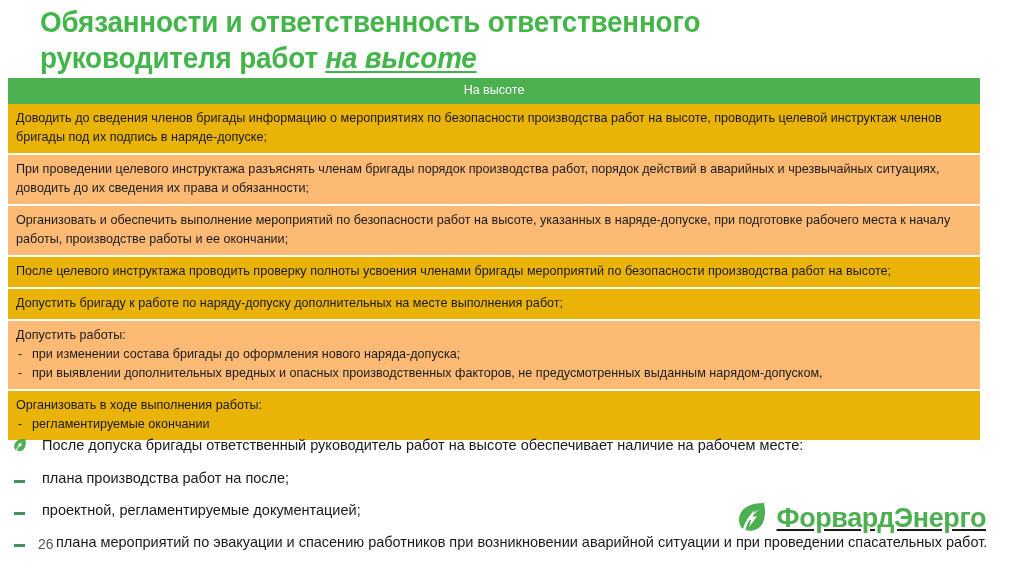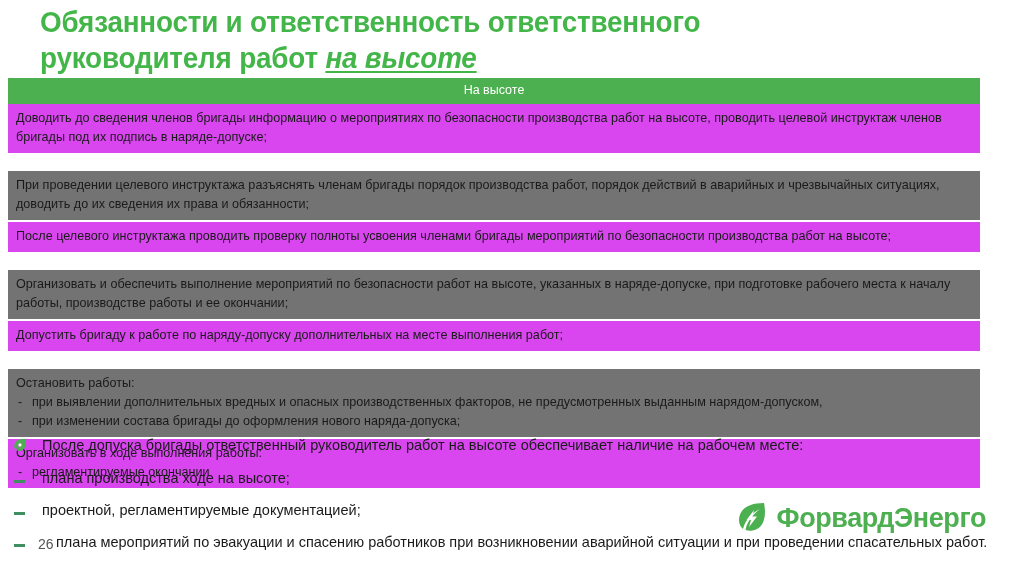--- a/index.html
+++ b/index.html
@@ -51,22 +51,22 @@
     text-align: center;
     padding: 5px 0 6px 0;
     line-height: 15px;
   }
   .trow {
     font-size: 12.6px;
     line-height: 19px;
     padding: 5px 8px 6px 8px;
     border-bottom: 2px solid #ffffff;
   }
-  .trow.tint  { background: #d946ef; }
-  .trow.plain { background: #737373; margin-top: 16px; }
+  .trow.tint  { background: #eab308; }
+  .trow.plain { background: #fdba74; }
   .trow .sub {
     display: block;
     padding-left: 2px;
     white-space: nowrap;
   }
   .trow .sub .dash {
     display: inline-block;
     width: 14px;
     color: #1a1a1a;
   }
@@ -114,20 +114,21 @@
     font-size: 14px;
     color: #555555;
   }
   .logo {
     position: absolute;
     right: 38px;
     top: 498px;
     display: flex;
     align-items: center;
     gap: 7px;
+    text-decoration: underline;
   }
   .logo-text {
     font-size: 27px;
     font-weight: bold;
     color: #4caf50;
     letter-spacing: -0.4px;
     line-height: 30px;
   }
 </style>
 </head>
@@ -136,39 +137,39 @@
 <div class="slide-title">
   <span>Обязанности и ответственность ответственного</span><br>
   <span>руководителя работ </span><span class="emph">на высоте</span>
 </div>
 
 <div class="table-wrap">
   <div class="table-header">На высоте</div>
   <div id="table-rows">
       <div class="trow tint"><span>Доводить до сведения членов бригады информацию о мероприятиях по безопасности производства работ на высоте, проводить целевой инструктаж членов бригады под их подпись в наряде-допуске;</span></div>
       <div class="trow plain"><span>При проведении целевого инструктажа разъяснять членам бригады порядок производства работ, порядок действий в аварийных и чрезвычайных ситуациях, доводить до их сведения их права и обязанности;</span></div>
+      <div class="trow plain"><span>Организовать и обеспечить выполнение мероприятий по безопасности работ на высоте, указанных в наряде-допуске, при подготовке рабочего места к началу работы, производстве работы и ее окончании;</span></div>
       <div class="trow tint"><span>После целевого инструктажа проводить проверку полноты усвоения членами бригады мероприятий по безопасности производства работ на высоте;</span></div>
-      <div class="trow plain"><span>Организовать и обеспечить выполнение мероприятий по безопасности работ на высоте, указанных в наряде-допуске, при подготовке рабочего места к началу работы, производстве работы и ее окончании;</span></div>
       <div class="trow tint"><span>Допустить бригаду к работе по наряду-допуску дополнительных на месте выполнения работ;</span></div>
-      <div class="trow plain"><span>Остановить работы:</span><span class="sub"><span class="dash">-</span><span>при выявлении дополнительных вредных и опасных производственных факторов, не предусмотренных выданным нарядом-допуском,</span></span><span class="sub"><span class="dash">-</span><span>при изменении состава бригады до оформления нового наряда-допуска;</span></span></div>
+      <div class="trow plain"><span>Допустить работы:</span><span class="sub"><span class="dash">-</span><span>при изменении состава бригады до оформления нового наряда-допуска;</span></span><span class="sub"><span class="dash">-</span><span>при выявлении дополнительных вредных и опасных производственных факторов, не предусмотренных выданным нарядом-допуском,</span></span></div>
       <div class="trow tint"><span>Организовать в ходе выполнения работы:</span><span class="sub"><span class="dash">-</span><span>регламентируемые окончании</span></span></div>
     </div>
 </div>
 
 <div class="bullets" id="bullet-list">
     <div class="bullet-row">
       <span class="bullet-mark"><svg width="16" height="17" viewBox="0 0 36 36">
           <path d="M30 5 C12 5 5 13 5 22 C5 26 6.5 29 9 31 C11 23 17 15 26 11 C18 17 13 24 11.5 32 C13.5 32.8 16 33 18.5 32.6 C29 31 33 20 30 5 Z" fill="#4caf50"></path>
           <circle cx="18" cy="19" r="3.6" fill="#ffffff"></circle>
         </svg></span>
       <span class="bullet-text">После допуска бригады ответственный руководитель работ на высоте обеспечивает наличие на рабочем месте:</span>
     </div>
     <div class="bullet-row">
       <span class="bullet-mark"><span class="dash-mark"></span></span>
-      <span class="bullet-text">плана производства ходе на высоте;</span>
+      <span class="bullet-text">плана производства работ на после;</span>
     </div>
     <div class="bullet-row">
       <span class="bullet-mark"><span class="dash-mark"></span></span>
       <span class="bullet-text">проектной, регламентируемые документацией;</span>
     </div>
     <div class="bullet-row">
       <span class="bullet-mark"><span class="dash-mark"></span></span>
       <span class="bullet-text">плана мероприятий по эвакуации и спасению работников при возникновении аварийной ситуации и при проведении спасательных работ.</span>
     </div>
   </div>

